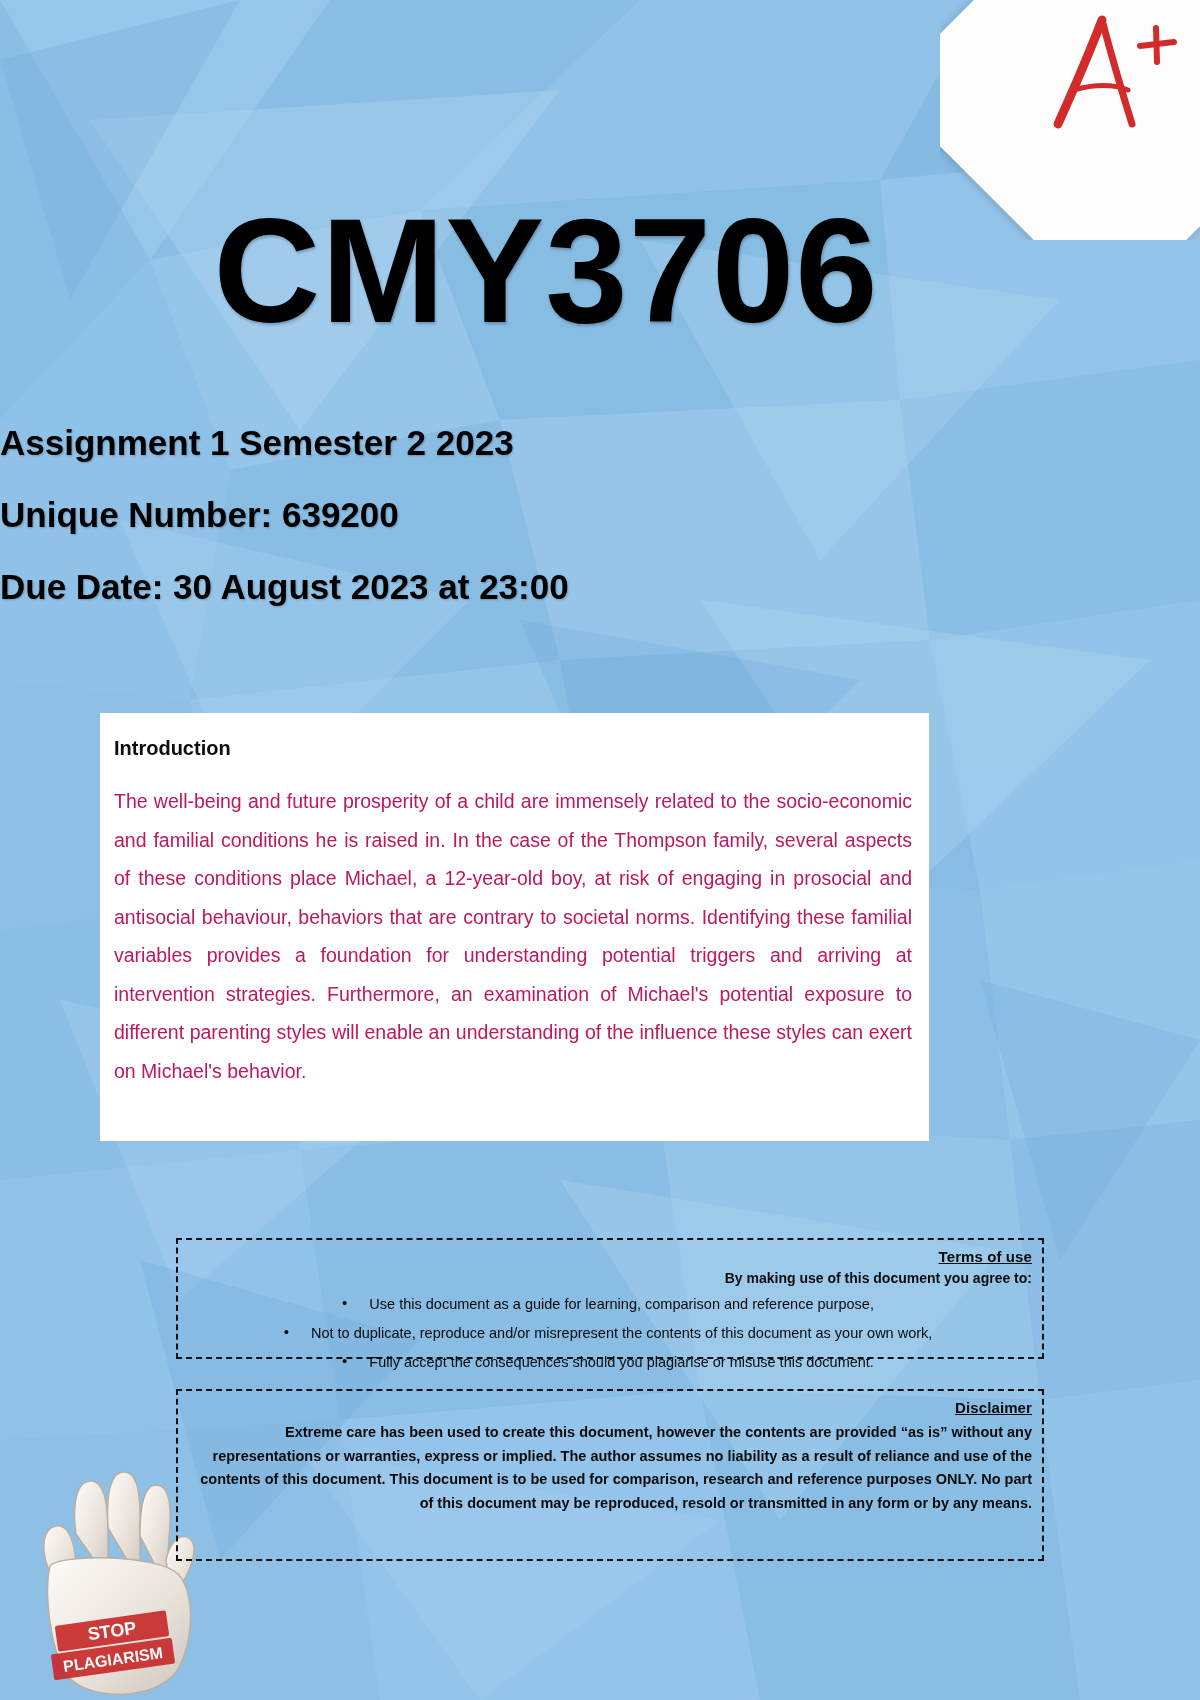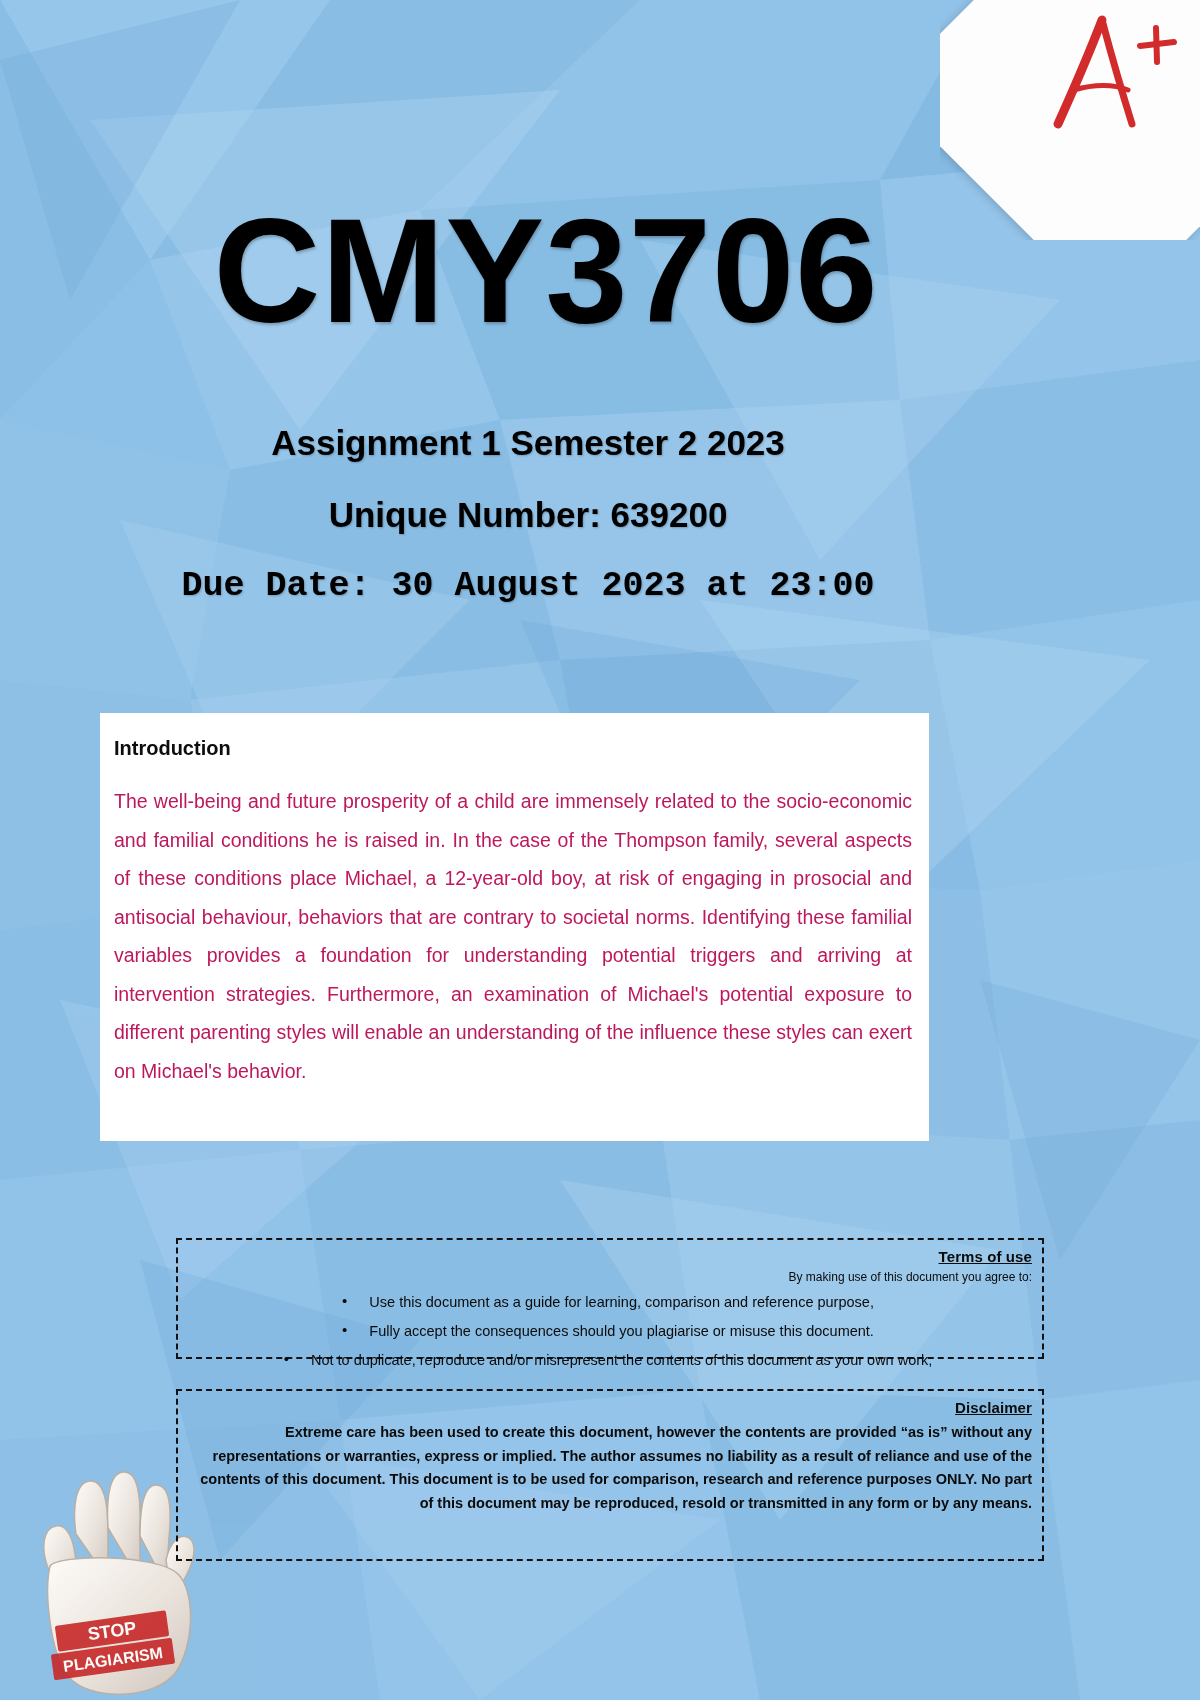--- a/index.html
+++ b/index.html
@@ -47,31 +47,30 @@
   #course-code {
     font-size:148px;
     font-weight:bold;
     letter-spacing:1px;
     color:#000;
     line-height:1.02;
     text-shadow:1px 2px 3px rgba(0,0,0,.25);
   }
   #subtitle-block {
     position:absolute; top:425px; left:0; width:1056px;
-    text-align:center;
     color:#000;
   }
   #subtitle-block .sub-line {
     font-size:35px;
     font-weight:bold;
     line-height:1.0;
     margin-bottom:37px;
     text-shadow:1px 1px 2px rgba(0,0,0,.22);
   }
-  #subtitle-block .sub-line:last-child { margin-bottom:8px;font-family:Liberation Mono, monospace; }
+  #subtitle-block .sub-line:last-child { margin-bottom:8px; }
 
   
   #content-card {
     position:absolute;
     left:100px; top:713px;
     width:829px; height:428px;
     background:#ffffff;
     padding:24px 17px 0 14px;
   }
   #section-heading {
@@ -110,22 +109,22 @@
   .legal-title {
     text-align:right;
     font-size:15px;
     font-weight:bold;
     text-decoration:underline;
     margin-bottom:5px;
     letter-spacing:.1px;
   }
   .legal-lead {
     text-align:right;
-    font-size:12px;
-    font-weight:normal;
+    font-size:14px;
+    font-weight:bold;
     margin-bottom:3px;
   }
   .legal-list { list-style:none; }
   .legal-list li {
     text-align:center;
     font-size:14.5px;
     font-weight:normal;
     line-height:27px;
     position:relative;
     padding-right:4px;
@@ -250,24 +249,24 @@
   </svg>
 
   <div id="terms-box" class="legal-box">
     <div class="legal-title">Terms of use</div>
     <div class="legal-lead">By making use of this document you agree to:</div>
     <ul class="legal-list">
       <li>
         <span class="bullet">•</span><span>Use this document as a guide for learning, comparison and reference purpose,</span>
       </li>
       <li>
-        <span class="bullet">•</span><span>Fully accept the consequences should you plagiarise or misuse this document.</span>
+        <span class="bullet">•</span><span>Not to duplicate, reproduce and/or misrepresent the contents of this document as your own work,</span>
       </li>
       <li>
-        <span class="bullet">•</span><span>Not to duplicate, reproduce and/or misrepresent the contents of this document as your own work,</span>
+        <span class="bullet">•</span><span>Fully accept the consequences should you plagiarise or misuse this document.</span>
       </li>
     </ul>
   </div>
 
   <div id="disclaimer-box" class="legal-box">
     <div class="legal-title">Disclaimer</div>
     <div id="disclaimer-text">Extreme care has been used to create this document, however the contents are provided “as is” without any representations or warranties, express or implied. The author assumes no liability as a result of reliance and use of the contents of this document. This document is to be used for comparison, research and reference purposes ONLY. No part of this document may be reproduced, resold or transmitted in any form or by any means.</div>
   </div>
 
 </div>

